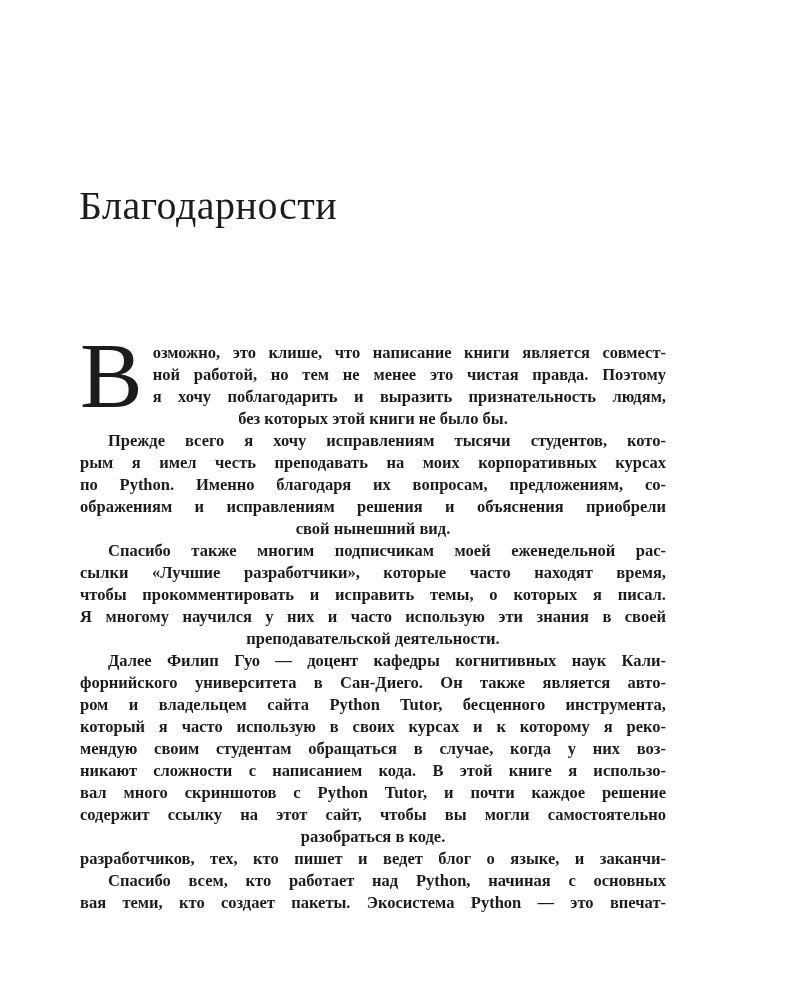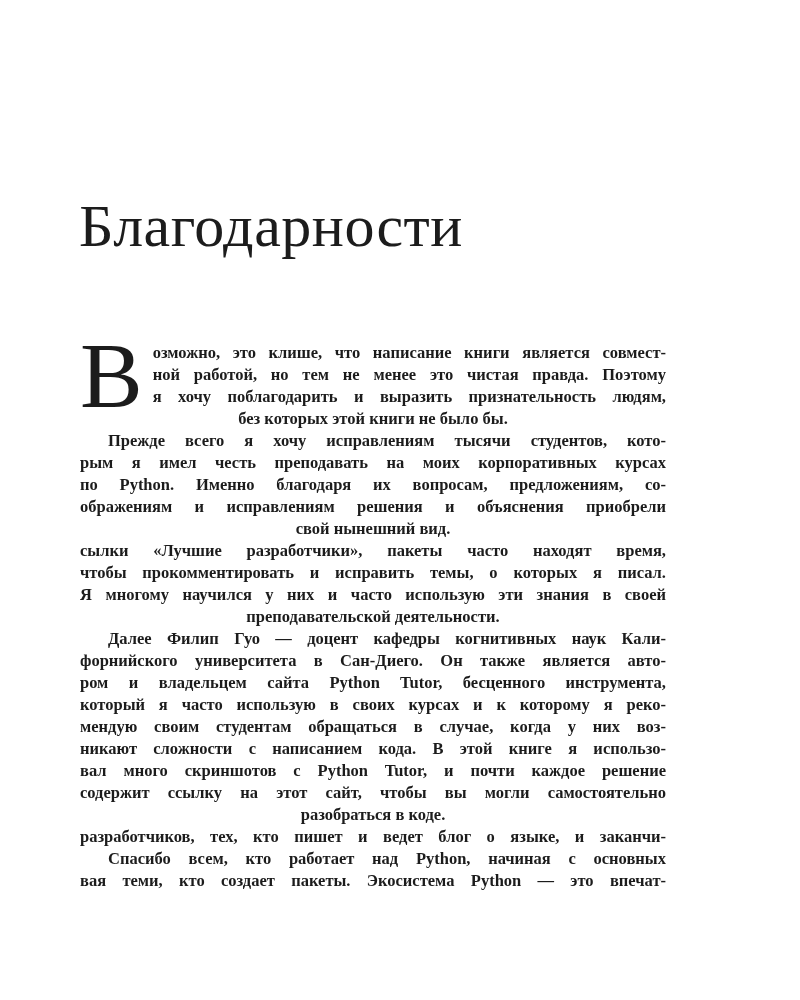--- a/index.html
+++ b/index.html
@@ -14,22 +14,22 @@
   }
   .page {
     position: absolute;
     inset: 0;
     background: #ffffff;
     overflow: hidden;
   }
   .title {
     position: absolute;
     left: 79px;
-    top: 196px;
-    font-size: 60px;
+    top: 186px;
+    font-size: 40px;
     font-weight: 400;
     line-height: 1;
     letter-spacing: 0.5px;
     white-space: nowrap;
   }
   .body-text {
     position: absolute;
     left: 80px;
     top: 342px;
     width: 586px;
@@ -76,21 +76,22 @@
         <div class="line last">без которых этой книги не было бы.</div>
       </div>
       <div class="paragraph">
         <div class="line indent">Прежде всего я хочу исправлениям тысячи студентов, кото-</div>
         <div class="line">рым я имел честь преподавать на моих корпоративных курсах</div>
         <div class="line">по Python. Именно благодаря их вопросам, предложениям, со-</div>
         <div class="line">ображениям и исправлениям решения и объяснения приобрели</div>
         <div class="line last">свой нынешний вид.</div>
       </div>
       <div class="paragraph">
-        <div class="line">сылки «Лучшие разработчики», пакеты часто находят время,</div>
+        <div class="line indent">Спасибо также многим подписчикам моей еженедельной рас-</div>
+        <div class="line">сылки «Лучшие разработчики», которые часто находят время,</div>
         <div class="line">чтобы прокомментировать и исправить темы, о которых я писал.</div>
         <div class="line">Я многому научился у них и часто использую эти знания в своей</div>
         <div class="line last">преподавательской деятельности.</div>
       </div>
       <div class="paragraph">
         <div class="line indent">Далее Филип Гуо — доцент кафедры когнитивных наук Кали-</div>
         <div class="line">форнийского университета в Сан-Диего. Он также является авто-</div>
         <div class="line">ром и владельцем сайта Python Tutor, бесценного инструмента,</div>
         <div class="line">который я часто использую в своих курсах и к которому я реко-</div>
         <div class="line">мендую своим студентам обращаться в случае, когда у них воз-</div>

